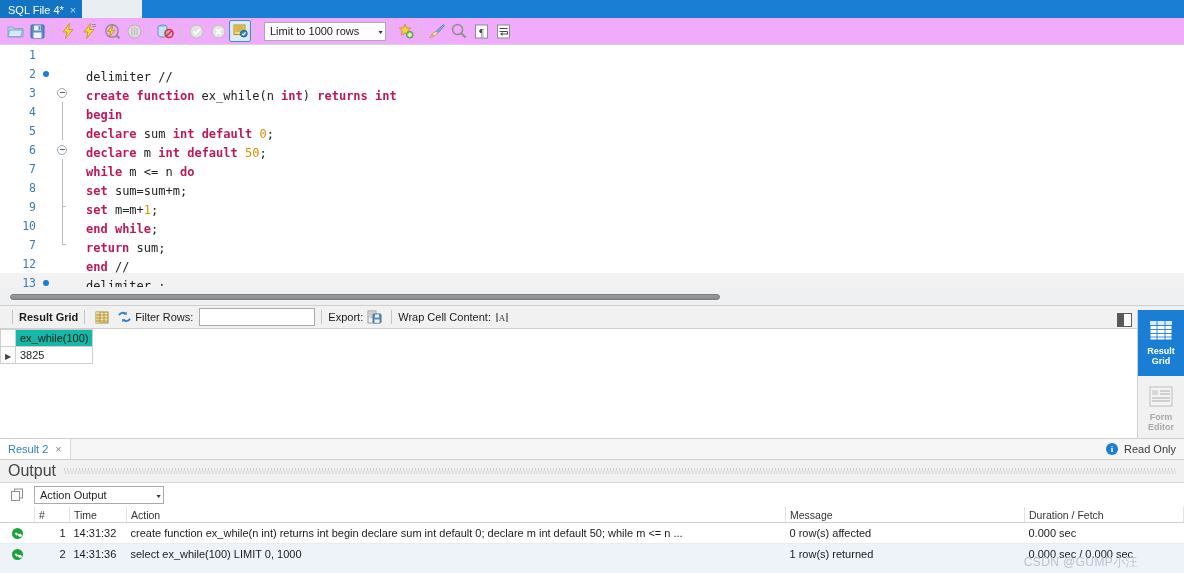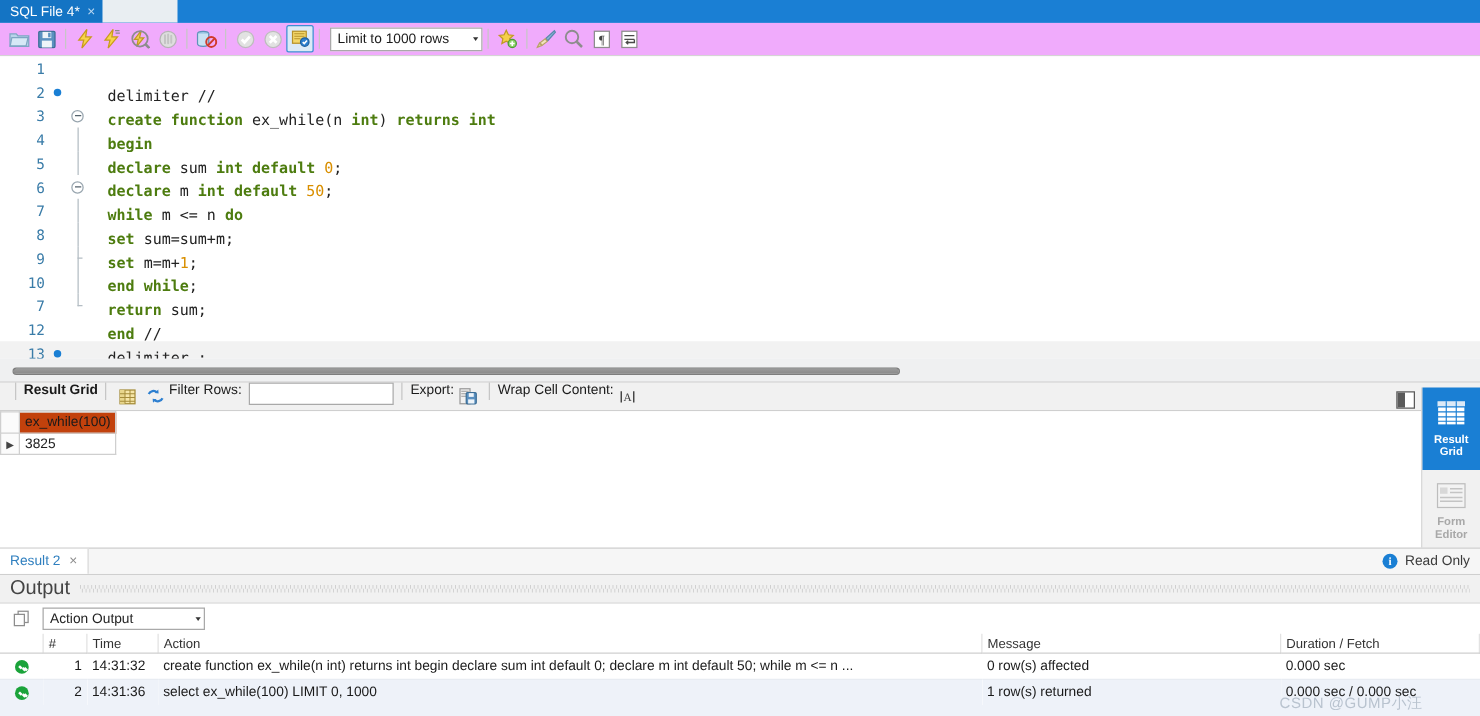--- a/index.html
+++ b/index.html
@@ -70,55 +70,55 @@
   .fbox{
     position:absolute;left:3px;top:4.5px;width:10px;height:10px;border:1px solid #9aa7b0;
     border-radius:50%;background:#fff;box-sizing:border-box;
   }
   .fbox:after{content:"";position:absolute;left:2px;top:3.5px;width:5px;height:1px;background:#55636d;}
   .fline{position:absolute;left:7.5px;top:0;width:1px;height:19px;background:#b4bdc4;}
   .fend{position:absolute;left:7.5px;top:0;width:1px;height:10px;background:#b4bdc4;}
   .fend:after{content:"";position:absolute;left:0;top:9px;width:4px;height:1px;background:#b4bdc4;}
   .ftick{position:absolute;left:7.5px;top:9px;width:4px;height:1px;background:#b4bdc4;}
   .code{padding-left:16px;white-space:pre;letter-spacing:0px;margin-top:44px;}
-  .kw{color:#4d7c0f;font-weight:bold;}
+  .kw{color:#be185d;font-weight:bold;}
   .num{color:#d98f00;}
   .pl{color:#222;}
 
   
   .hscroll-wrap{height:18px;background:#eff0f1;position:relative;}
   .hscroll{
     position:absolute;left:10px;top:7px;height:6px;width:710px;
     background:linear-gradient(#9a9a9a,#8a8a8a);border-radius:3px;
     border:1px solid #7d7d7d;box-sizing:border-box;
   }
 
   
   .rg-toolbar{
     height:22px;background:#f1f1f1;border-top:1px solid #cfcfcf;border-bottom:1px solid #cfcfcf;
-    display:flex;align-items:flex-start;padding:0 6px;gap:0;font-size:11px;color:#1a1a1a;
+    display:flex;align-items:center;padding:0 6px;gap:0;font-size:11px;color:#1a1a1a;
   }
   .rg-sep{width:1px;height:14px;background:#c6c6c6;margin:0 6px;flex:0 0 auto;}
   .rg-lbl{font-weight:bold;}
   .rg-lbl2{font-weight:normal;}
   .filterbox{
     width:110px;height:14px;background:#fff;border:1px solid #a9a9a9;margin-left:6px;flex:0 0 auto;
   }
 
   
   .gridarea{position:relative;height:109px;background:#fff;}
   .grid{border-collapse:collapse;font-size:11px;}
   .grid th,.grid td{
     border:1px solid #cfcfcf;height:16px;padding:0 4px;text-align:left;font-weight:normal;
     background:#fff;
   }
   .grid th.rowsel,.grid td.rowsel{
     width:14px;min-width:14px;padding:0;background:#fbfbfb;text-align:center;color:#555;
   }
-  .grid th.colh{background:#c2410c;color:#1a1a1a;min-width:60px;margin-left:36px;}
+  .grid th.colh{background:#14b8a6;color:#1a1a1a;min-width:60px;margin-left:36px;}
   .arrow{font-size:8px;color:#444;}
 
   
   .sidepanel{
     position:absolute;right:0;top:310px;width:46px;height:132px;background:#f1f1f1;
     border-left:1px solid #cfcfcf;
   }
   .sp-btn{
     width:46px;height:66px;display:flex;flex-direction:column;align-items:center;justify-content:center;
     font-size:9px;line-height:10px;text-align:center;box-sizing:border-box;font-weight:bold;

